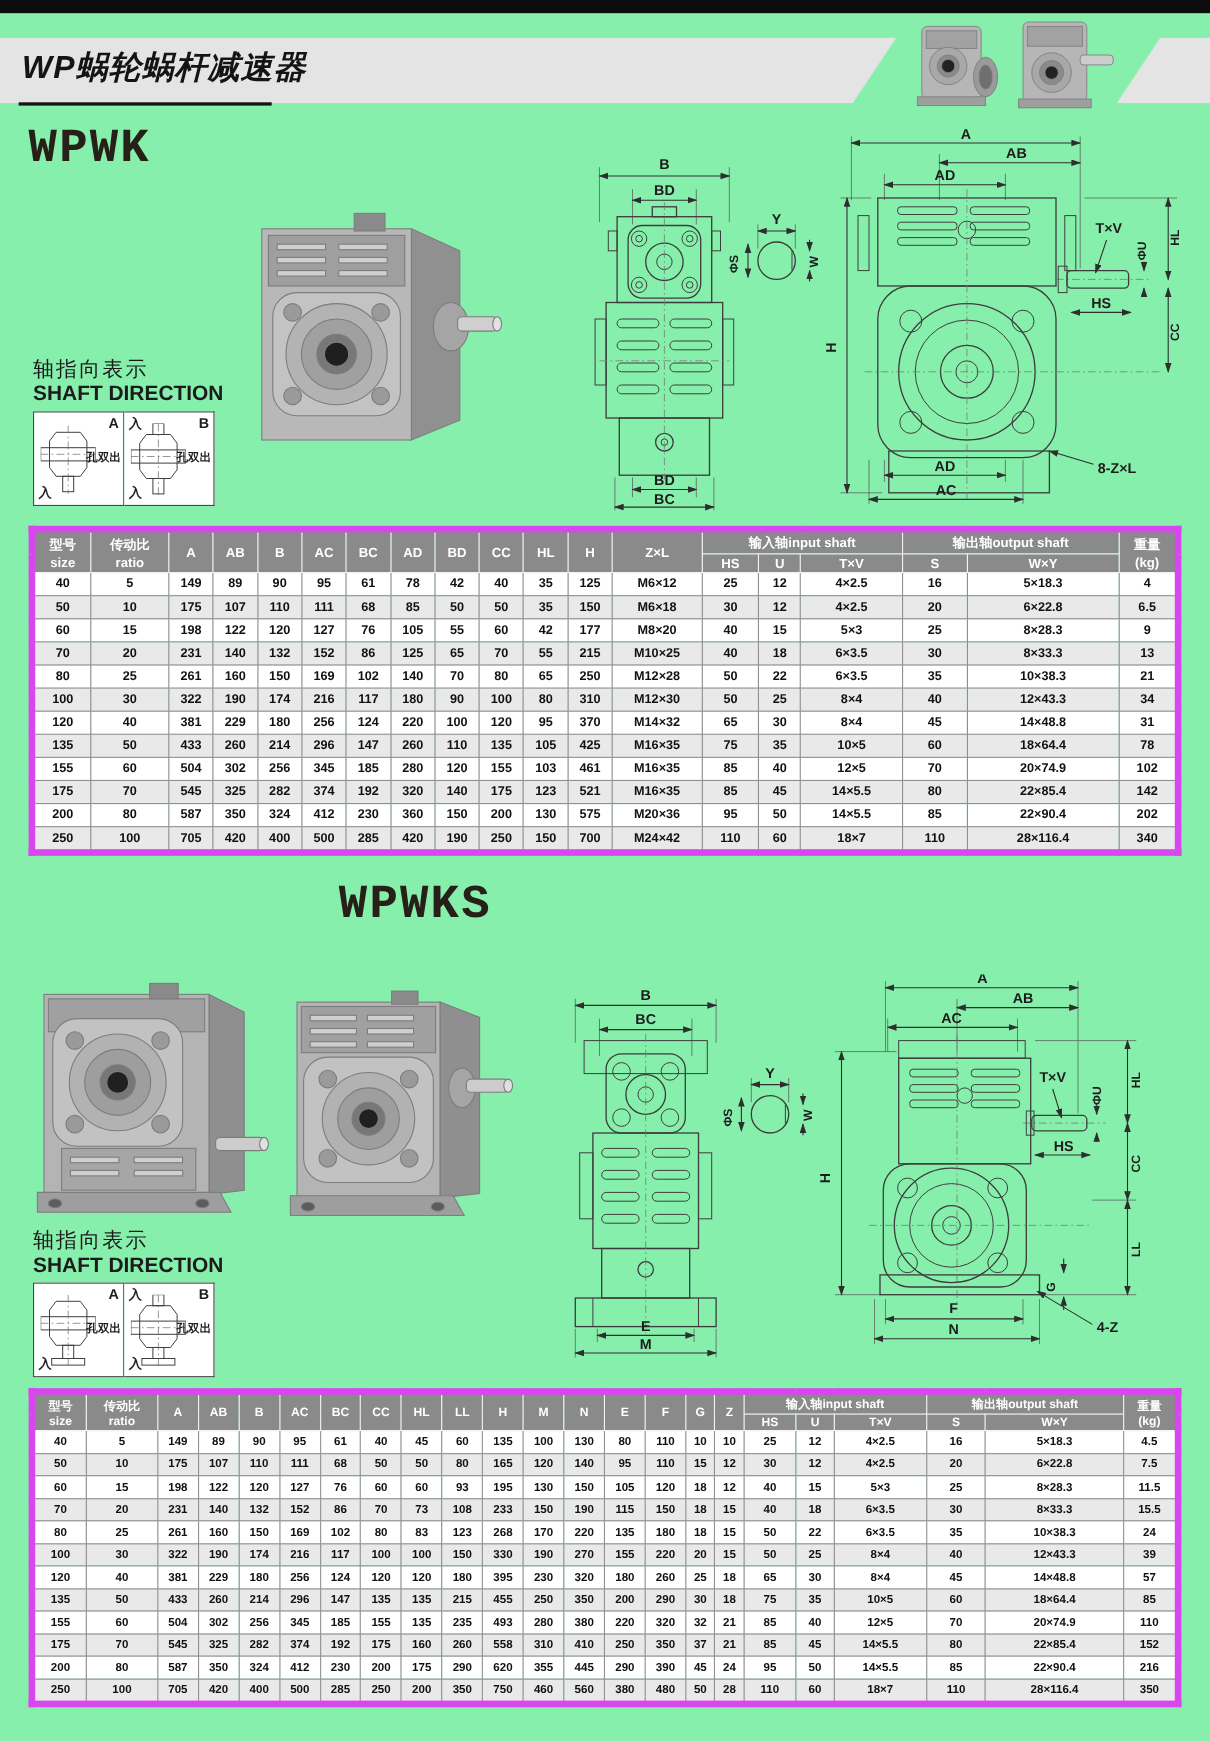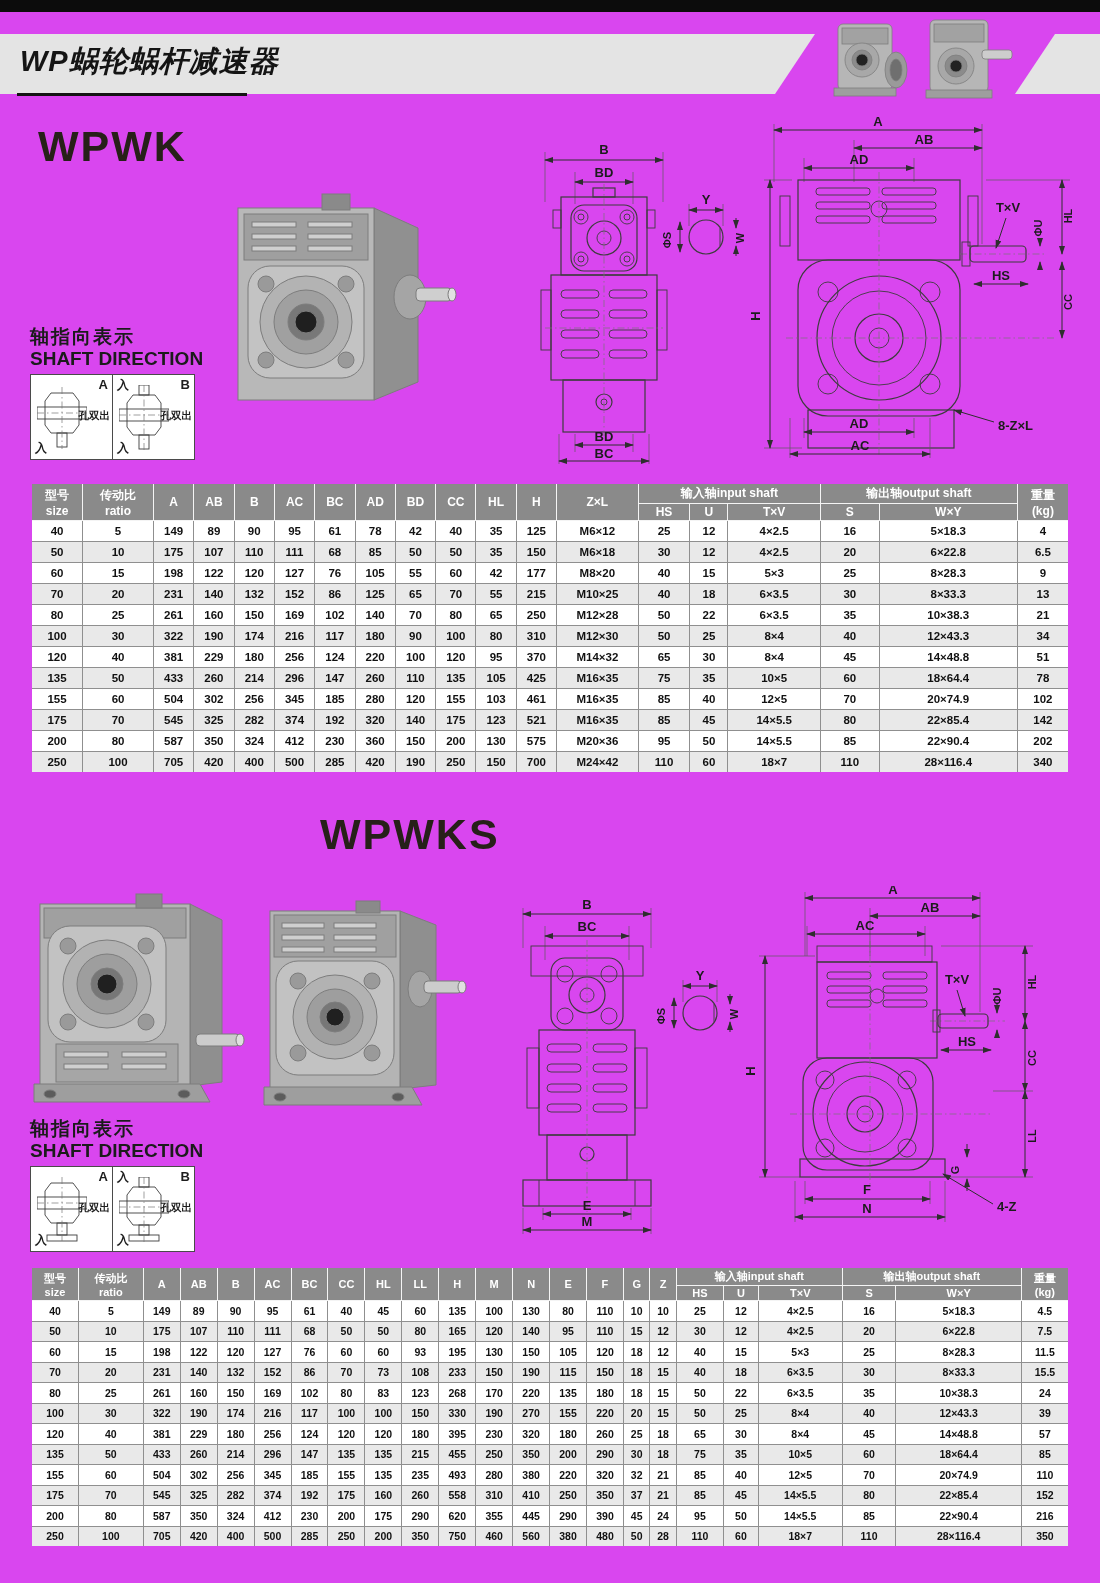--- a/index.html
+++ b/index.html
@@ -1,36 +1,36 @@
 <!DOCTYPE html>
 <html><head>
 <meta charset="utf-8">
 <style>
   html,body{margin:0;padding:0;background:#ffffff;}
-  .page{position:relative;width:1100px;height:1583px;background:#d946ef;overflow:hidden;
+  .page{position:relative;width:1100px;height:1583px;background:#86efac;overflow:hidden;
         font-family:"Liberation Sans","DejaVu Sans",sans-serif;color:#1d1d1d;}
   
   .topbar{position:absolute;left:0;top:0;width:1100px;height:12px;background:#0c0c0c;}
   .band{position:absolute;top:34px;height:60px;background:#e4e4e4;}
   .band-left{left:0;width:815px;clip-path:polygon(0 0,100% 0,calc(100% - 40px) 100%,0 100%);}
   .band-right{left:1015px;width:85px;clip-path:polygon(40px 0,100% 0,100% 100%,0 100%);}
   .page-title{position:absolute;left:20px;top:42px;margin:0;font-size:29px;font-weight:bold;
               font-style:italic;letter-spacing:1px;color:#141414;}
   .title-underline{position:absolute;left:17px;top:93px;width:230px;height:3px;background:#141414;}
   .hdr-photos{position:absolute;left:830px;top:8px;}
   
-  .model-heading{position:absolute;margin:12px;font-size:43px;font-weight:bold;letter-spacing:2px;color:#272019;}
+  .model-heading{position:absolute;margin:0;font-size:43px;font-weight:bold;letter-spacing:2px;color:#272019;font-family:Liberation Mono, monospace;}
   .h-wpwk{left:26px;top:110px;}
   .h-wpwka{left:26px;top:798px;}
   .h-wpwks{left:308px;top:798px;text-align:center;}
   
   .art{position:absolute;}
   
   .sd{position:absolute;width:190px;}
-  .sd-cn{font-size:19px;font-weight:bold;letter-spacing:2px;color:#1b1b1b;line-height:22px;}
+  .sd-cn{font-size:19px;font-weight:normal;letter-spacing:2px;color:#1b1b1b;line-height:22px;}
   .sd-en{font-size:19px;font-weight:bold;color:#1b1b1b;line-height:22px;letter-spacing:0px;}
   .sd-boxes{display:flex;margin-top:4px;}
   .sd-box{position:relative;width:81px;height:84px;border:1.5px solid #4a4a4a;background:#fff;}
   .sd-box + .sd-box{border-left:none;}
   .sd-letter{position:absolute;right:4px;top:2px;font-size:13px;font-weight:bold;}
   .sd-hole{position:absolute;right:2px;top:34px;font-size:10.5px;font-weight:bold;}
   .sd-in-bottom{position:absolute;left:4px;bottom:2px;font-size:12px;font-weight:bold;}
   .sd-in-top{position:absolute;left:4px;top:2px;font-size:12px;font-weight:bold;}
   .sd-glyph{position:absolute;left:6px;top:10px;}
   
@@ -475,21 +475,21 @@
             <td>100</td>
             <td>120</td>
             <td>95</td>
             <td>370</td>
             <td>M14×32</td>
             <td>65</td>
             <td>30</td>
             <td>8×4</td>
             <td>45</td>
             <td>14×48.8</td>
-            <td>51</td>
+            <td>31</td>
           </tr>
           <tr>
             <td>135</td>
             <td>50</td>
             <td>433</td>
             <td>260</td>
             <td>214</td>
             <td>296</td>
             <td>147</td>
             <td>260</td>

